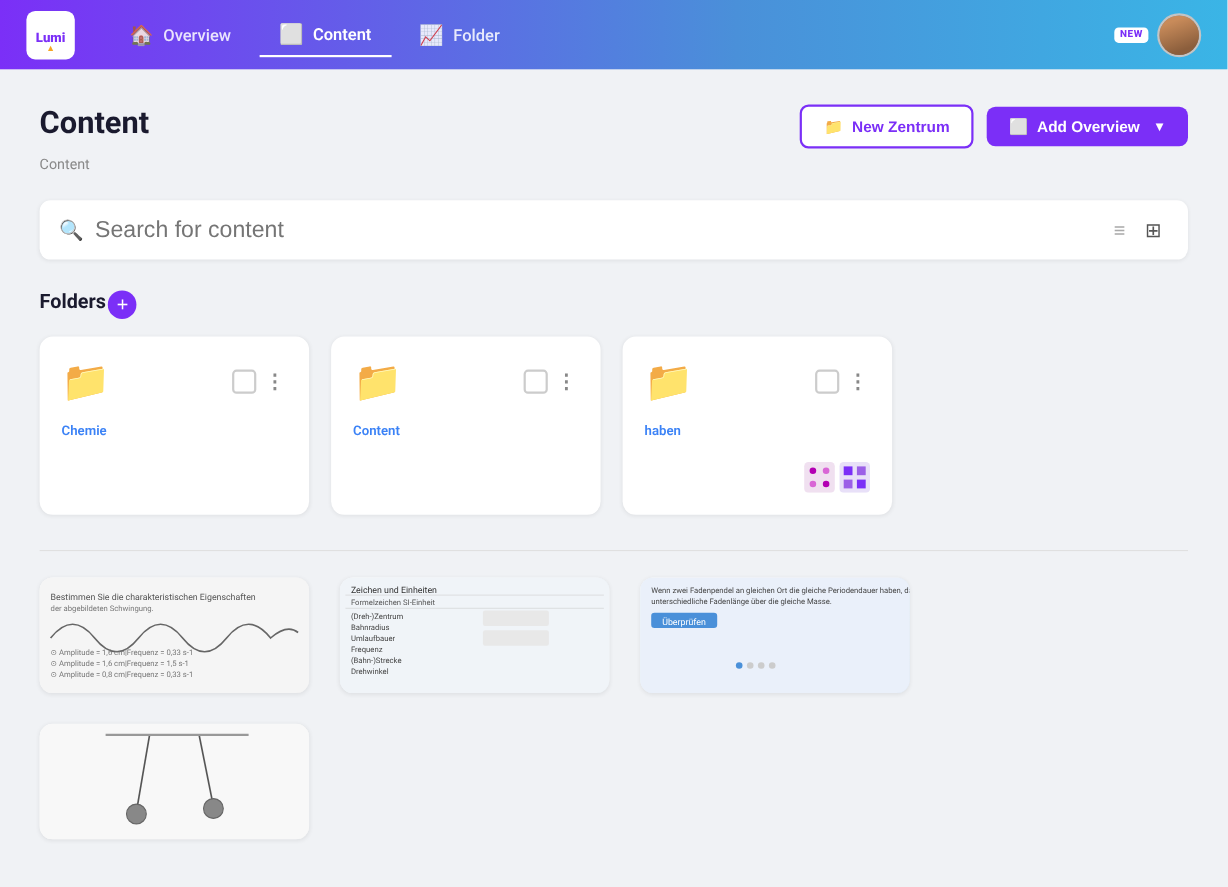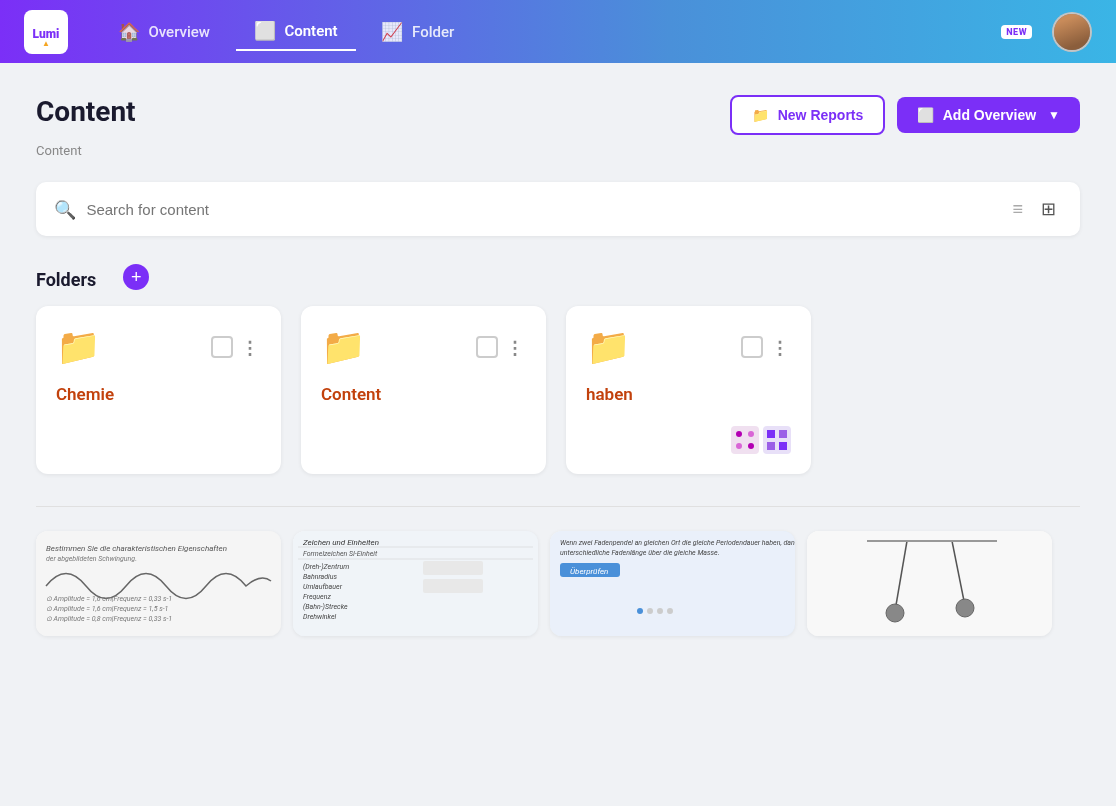--- a/index.html
+++ b/index.html
@@ -28,21 +28,21 @@
       display: flex; align-items: center; gap: 8px;
       color: rgba(255,255,255,0.85); font-size: 15px; font-weight: 500;
       padding: 8px 18px; border-radius: 6px; cursor: pointer; text-decoration: none;
     }
     .nav-item.active {
       color: white; font-weight: 600;
       border-bottom: 2px solid white;
       border-radius: 0;
     }
     .nav-icon { font-size: 18px; }
-    .nav-right { display: flex; align-items: center; gap: 20px; margin-left: auto; }
+    .nav-right { display: flex; align-items: center; gap: 8px; margin-left: auto; }
     .nav-new-badge {
       background: white; color: #7b2ff7; font-size: 9px; font-weight: 800;
       padding: 2px 5px; border-radius: 4px; letter-spacing: 0.5px;
     }
     .nav-avatar {
       width: 40px; height: 40px; border-radius: 50%; background: #888;
       overflow: hidden; border: 2px solid rgba(255,255,255,0.5);
     }
     .nav-avatar-img {
       width: 100%; height: 100%;
@@ -72,59 +72,59 @@
     .btn-add-content .chevron { margin-left: 4px; font-size: 12px; }
 
     
     .search-bar {
       display: flex; align-items: center; background: white;
       border-radius: 10px; padding: 12px 18px; margin-bottom: 28px;
       box-shadow: 0 1px 4px rgba(0,0,0,0.07);
     }
     .search-icon { color: #aaa; font-size: 18px; margin-right: 10px; }
     .search-input {
-      border: none; outline: none; font-size: 15px; color: #0c4a6e; flex: 1; background: transparent;
+      border: none; outline: none; font-size: 21px; color: #0c4a6e; flex: 1; background: transparent;
     }
     .view-toggles { display: flex; gap: 6px; }
     .view-btn {
       background: none; border: none; cursor: pointer; padding: 4px 6px;
       color: #aaa; font-size: 18px;
     }
     .view-btn.active { color: #555; }
 
     
-    .section-header { display: flex; align-items: flex-end; gap: 27px; margin-bottom: 16px; }
+    .section-header { display: flex; align-items: flex-start; gap: 2px; margin-bottom: 16px; }
     .section-title { font-size: 18px; font-weight: 700; color: #1a1a2e; }
     .add-btn {
       width: 26px; height: 26px; border-radius: 50%; background: #7b2ff7; color: white;
       border: none; cursor: pointer; font-size: 18px; line-height: 1;
       display: flex; align-items: center; justify-content: center;
     }
 
     
     .folders-grid { display: flex; gap: 20px; flex-wrap: wrap; margin-bottom: 32px; }
     .folder-card {
       background: white; border-radius: 12px; width: 245px; min-height: 150px;
       padding: 20px; box-shadow: 0 1px 4px rgba(0,0,0,0.07); position: relative;
     }
     .folder-card-top { display: flex; align-items: center; justify-content: space-between; margin-bottom: 16px; }
     .folder-icon { font-size: 36px; }
     .folder-card-actions { display: flex; gap: 8px; align-items: center; }
     .folder-checkbox {
       width: 22px; height: 22px; border: 2px solid #ccc; border-radius: 4px; background: white; cursor: pointer;
     }
     .folder-more { color: #888; cursor: pointer; font-size: 18px; letter-spacing: 2px; font-weight: 700; }
-    .folder-name { font-size: 17px; font-weight: 600; color: #c2410c; }
+    .folder-name { font-size: 12px; font-weight: 600; color: #3b82f6; }
     .folder-thumbnails { display: flex; gap: 6px; margin-top: 10px; justify-content: flex-end; }
 
     
     .divider { border: none; border-top: 1px solid #e0e0e0; margin-bottom: 24px; }
 
     
-    .contents-grid { display: flex; gap: 12px; flex-wrap: wrap; font-style: italic; }
+    .contents-grid { display: flex; gap: 28px; flex-wrap: wrap; }
     .content-card {
       background: white; border-radius: 12px; width: 245px; overflow: hidden;
       box-shadow: 0 1px 4px rgba(0,0,0,0.07);
     }
     .content-thumb {
       width: 100%; height: 105px; background: #e8ecf0; overflow: hidden; position: relative;
     }
     
     .thumb-1 { background: linear-gradient(135deg, #f5f5f5 0%, #e8e8e8 100%); }
     .thumb-2 { background: linear-gradient(135deg, #f0f4f8 0%, #dde8f0 100%); }
@@ -165,21 +165,21 @@
 
 <div class="main">
 
   <div class="page-header">
     <div>
       <h1 class="page-title">Content</h1>
     </div>
     <div class="header-actions">
       <button class="btn-new-folder">
         <span>📁</span>
-        <span>New Reports</span>
+        <span>New Zentrum</span>
       </button>
       <button class="btn-add-content">
         <span>⬜</span>
         <span>Add Overview</span>
         <span class="chevron">▼</span>
       </button>
     </div>
   </div>
   <div class="breadcrumb">Content</div>
 

